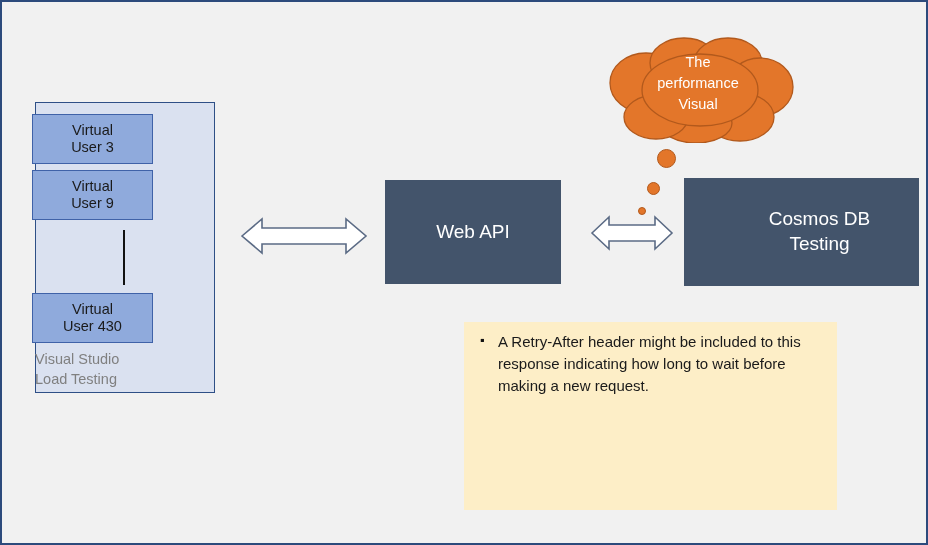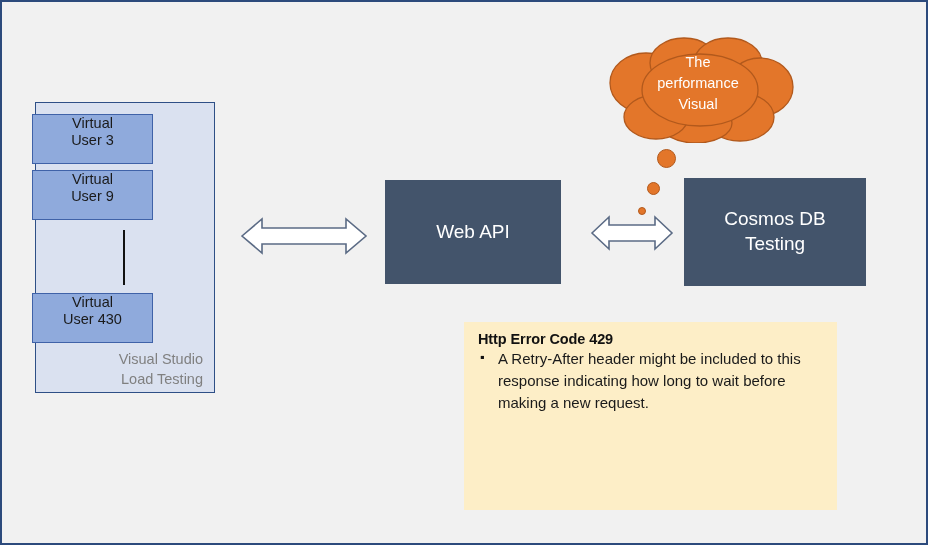--- a/index.html
+++ b/index.html
@@ -26,57 +26,57 @@
     border:1px solid #2e4f86;
     box-sizing:border-box;
   }
   .vu-box{
     position:absolute;
     left:30px;
     width:121px;height:50px;
     background:#8faadc;
     border:1px solid #3f62a8;
     box-sizing:border-box;
-    display:flex;justify-content:center;
+    display:flex;align-items:center;justify-content:center;
     text-align:center;
     line-height:1.18;
     font-size:14.5px;
     color:#1a1a1a;
   }
   .vu1{top:112px;}
   .vu2{top:168px;}
   .vu250{top:291px;}
   .vu-dots{
     position:absolute;
     left:121px;top:228px;
     width:0;height:55px;
     border-left:2px solid #111;
   }
   .lt-caption{
     position:absolute;
     left:33px;top:348px;
     width:168px;
-    text-align:right;
+    text-align:left;
     font-size:14.5px;
     line-height:1.35;
     color:#808080;
   }
 
   
   .dark-box{
     position:absolute;
     background:#43546b;
     display:flex;align-items:center;justify-content:center;
     text-align:center;
     color:#ffffff;
     font-size:19px;
     line-height:1.3;
   }
   .webapi{left:383px;top:178px;width:176px;height:104px;}
-  .cosmos{left:682px;top:176px;width:182px;height:108px;}
+  .cosmos{left:682px;top:176px;width:199px;height:108px;padding-left:36px;}
 
   
   .dbl-arrow{position:absolute;}
   .arrow-left{left:238px;top:214px;width:128px;height:40px;}
   .arrow-mid{left:588px;top:212px;width:84px;height:38px;}
 
   
   .cloud-wrap{position:absolute;left:598px;top:33px;width:196px;height:108px;}
   .cloud-text{
     position:absolute;
@@ -206,21 +206,20 @@
     <span>The</span><br>
     <span>performance</span><br>
     <span>Visual</span>
   </div>
 
   <div class="bubble bub1"></div>
   <div class="bubble bub2"></div>
   <div class="bubble bub3"></div>
 
   <div class="info-box">
-    <div class="info-title">Http Error Code 429</div>
     <ul class="info-list">
       <li class="info-li">
         <span class="mark">▪</span>
       </li>
       <li class="info-li">
         <span class="mark">▪</span>
         <span class="btext"><span>A Retry-After header might be included to this response indicating how long to wait before making a new request.</span></span>
       </li>
     </ul>
   </div>

